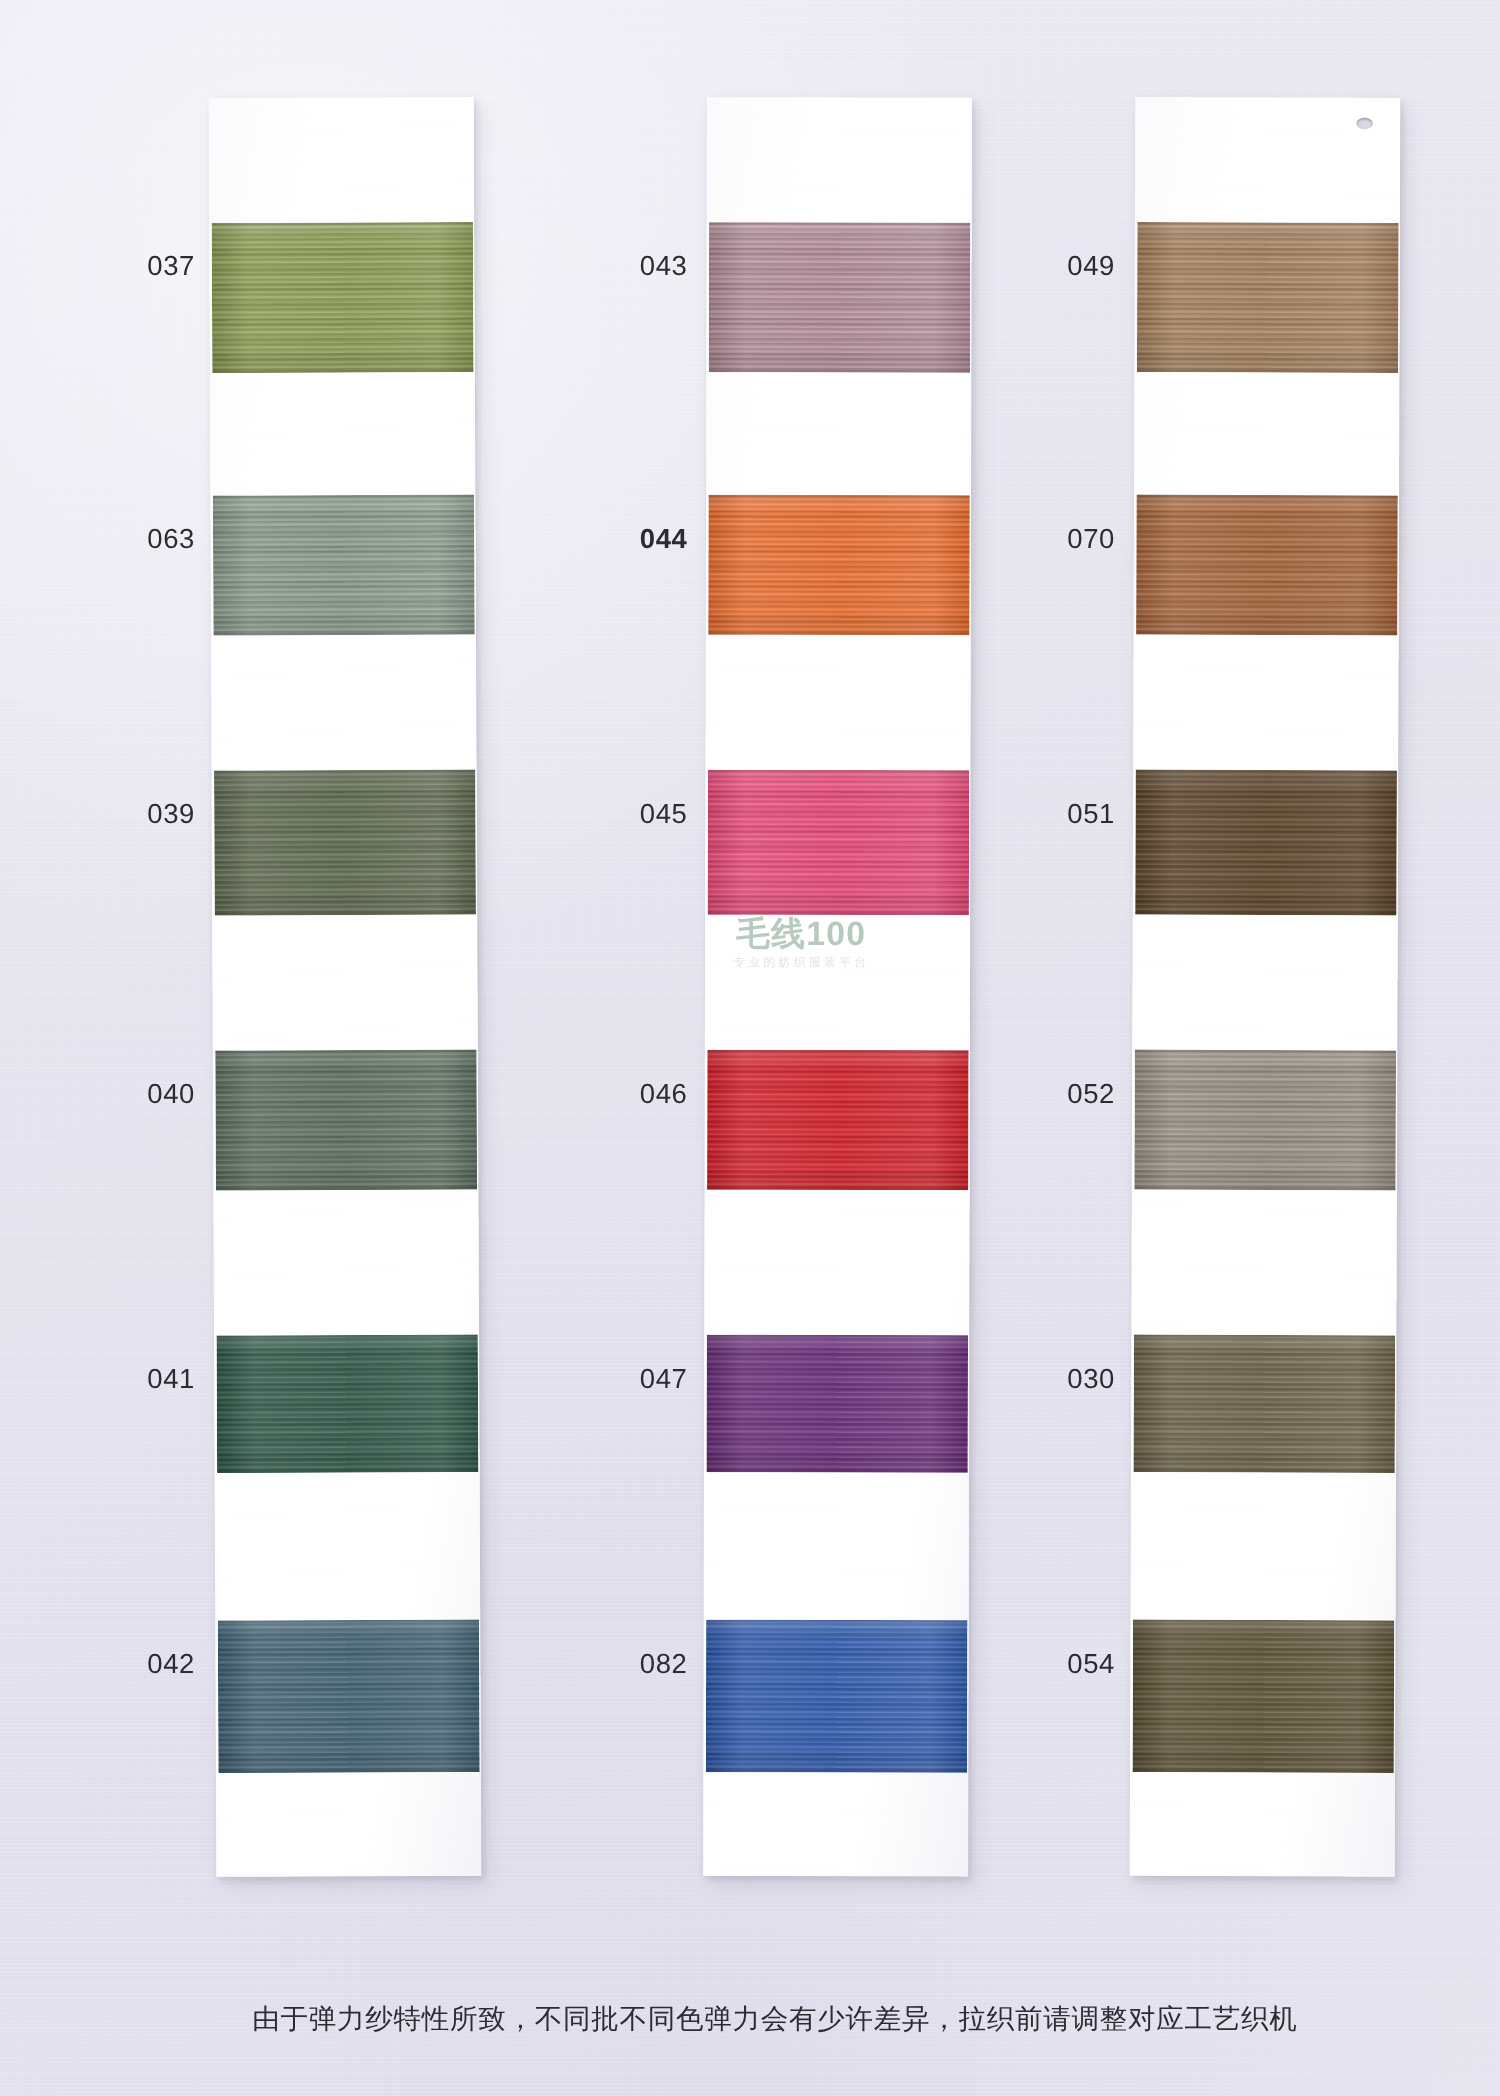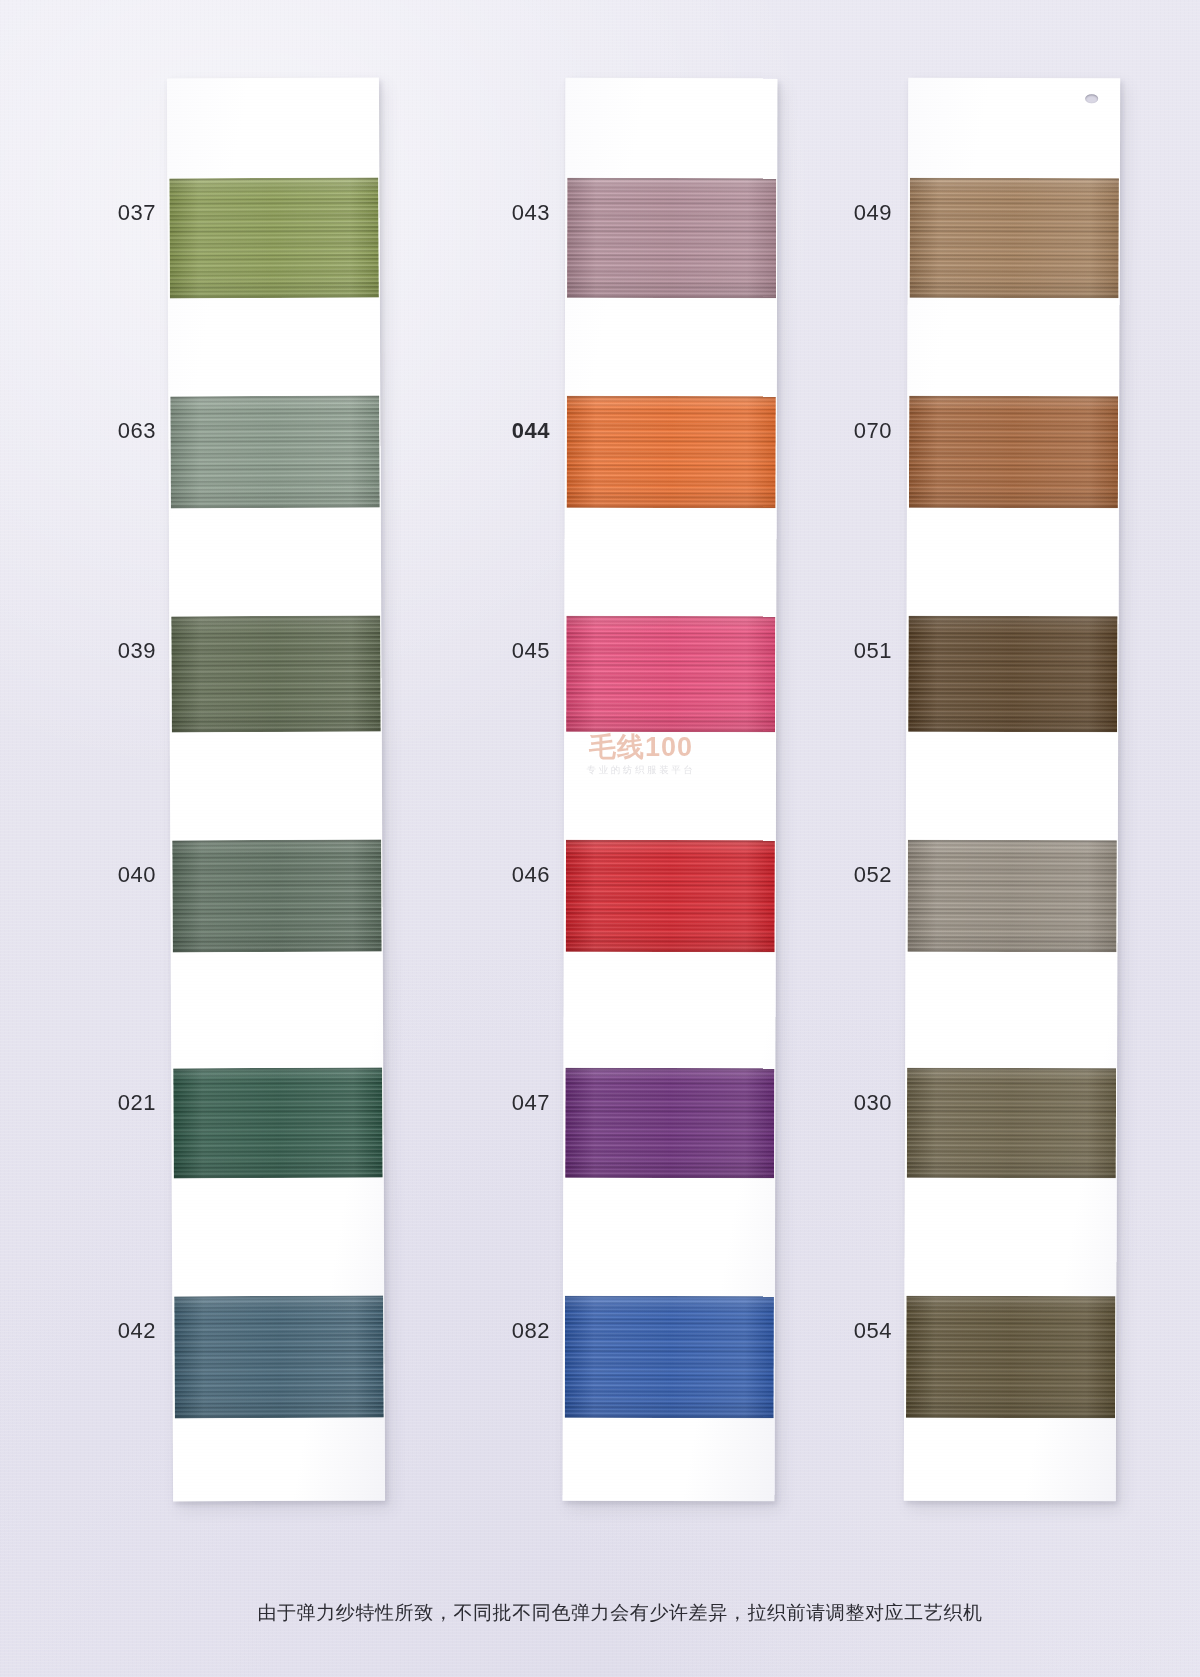--- a/index.html
+++ b/index.html
@@ -166,39 +166,39 @@
     left: 521px;
     top: 733px;
     width: 160px;
     text-align: center;
     opacity: .30;
     pointer-events: none;
   }
   #watermark .wm-main {
     font-size: 27px;
     font-weight: bold;
-    color: #c2410c;
+    color: #14532d;
     letter-spacing: 1px;
     line-height: 1.05;
   }
   #watermark .wm-sub {
     font-size: 9.5px;
     color: #a0a0ac;
     letter-spacing: 2.6px;
     margin-top: 3px;
   }
 
   
   #footer-note {
     position: absolute;
     left: 0;
     right: 0;
     top: 1600px;
     text-align: center;
-    font-size: 19px;
+    font-size: 22px;
     color: #2c2c33;
     font-family: Liberation Serif, serif;
     letter-spacing: .6px;
   }
 </style>
 </head>
 <body>
 
 <div id="page-bg">
   <div id="page-grain"></div>
@@ -254,21 +254,21 @@
           <div class="threads-coarse"></div>
           <div class="sheen"></div>
           <div class="edge-top"></div>
           <div class="edge-bottom"></div>
         </div>
       </div>
   <div class="swatch-label" style="top: 122px;">037</div>
       <div class="swatch-label" style="top: 340px;">063</div>
       <div class="swatch-label" style="top: 560px;">039</div>
       <div class="swatch-label" style="top: 784px;">040</div>
-      <div class="swatch-label" style="top: 1012px;">021</div>
+      <div class="swatch-label" style="top: 1012px;">041</div>
       <div class="swatch-label" style="top: 1240px;">042</div>
     </div>
 
   <div class="column col-2">
     <div class="card-strip">
         <div class="swatch" title="043 dusty-mauve" style="top: 100px; height: 120px;">
           <div class="base" style="background: rgb(182, 143, 156);"></div>
           <div class="threads"></div>
           <div class="threads-coarse"></div>
           <div class="sheen"></div>

